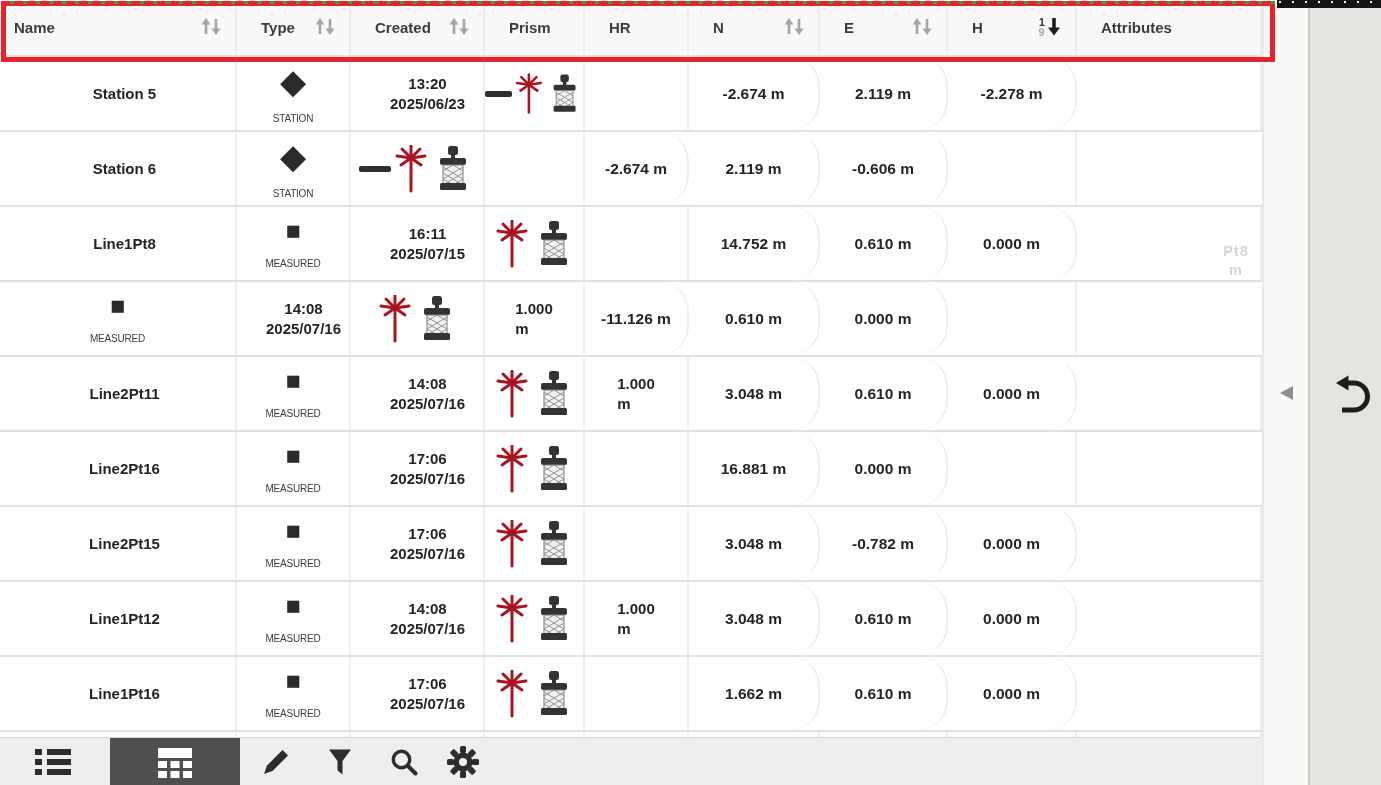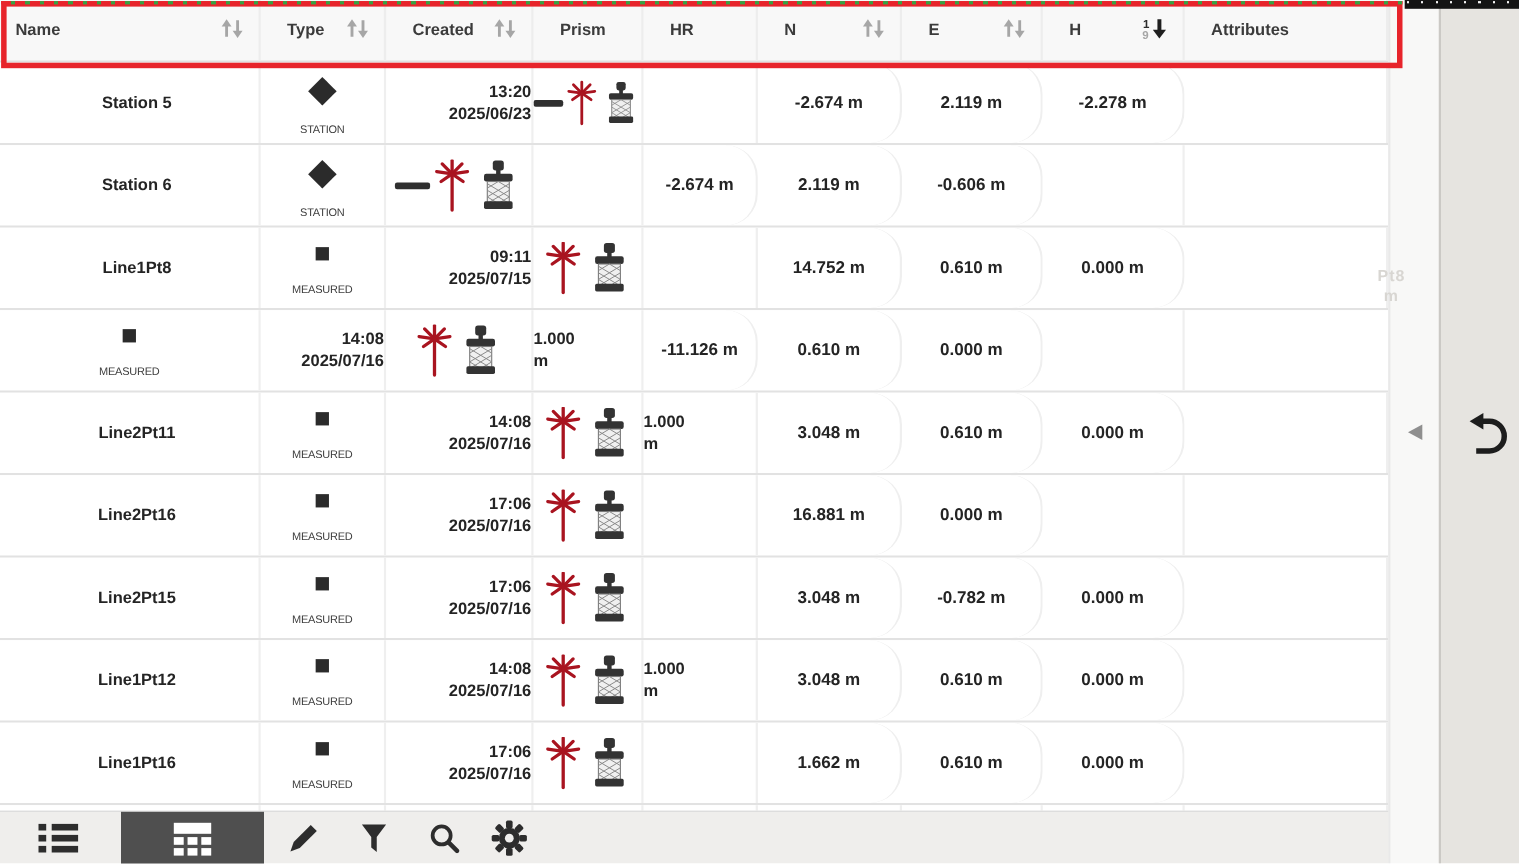--- a/index.html
+++ b/index.html
@@ -34,23 +34,23 @@
   .cell {
     display:flex; align-items:center; justify-content:center;
     border-right:2px solid #efefef; overflow:hidden;
   }
   .cell.c0 { justify-content:center; padding-left:14px; font-weight:bold; font-size:15px; color:#242424; }
   .cell.c1 { flex-direction:column; justify-content:center; }
   .ticon { color:#2b2b2b; line-height:1; }
   .ticon.diamond { font-size:34px; }
   .ticon.square  { font-size:25px; }
   .tlabel { margin-top:15px; font-size:10px; color:#3c3c3c; letter-spacing:-0.2px; }
-  .cell.c2 { flex-direction:column; align-items:flex-end; justify-content:center; padding-left:21px;
+  .cell.c2 { flex-direction:column; align-items:center; justify-content:center; padding-left:21px;
              font-weight:bold; font-size:15px; line-height:20px; color:#242424; }
-  .cell.c4 { justify-content:flex-start; }
+  .cell.c4 { justify-content:center; }
   .cell.c4 span { font-weight:bold; font-size:15px; line-height:20px; white-space:pre-line; color:#242424; }
   .cell.num { font-weight:bold; font-size:15.5px; color:#242424;border-radius:29px; }
   .dash { width:32px; height:6px; border-radius:2px; background:#2f2f2f; }
 
   .row-sliver { height:5px; background:#fff; }
   .row-sliver div { border-right:2px solid #efefef; }
 
   
   .annotation {
     position:absolute; left:1px; top:1px; width:1274px; height:61px;
@@ -67,21 +67,21 @@
   .side-panel   { position:absolute; left:1308px; top:0; width:73px; height:785px;
                   background:#e6e4e0; border-left:2px solid #cbc9c5; }
   .top-black {
     position:absolute; left:1277px; top:0; width:104px; height:8px; background:#141414; z-index:70;
   }
   .top-black::after {
     content:""; position:absolute; left:2px; right:0; top:1px; height:2px;
     background:repeating-linear-gradient(90deg, rgba(255,255,255,.95) 0 2px, transparent 2px 13px);
   }
   .ghost-label {
-    position:absolute; left:1237px; top:242px; width:56px; z-index:5;
+    position:absolute; left:1208px; top:242px; width:56px; z-index:5;
     color:#d8d6d2; font-weight:bold; font-size:14.5px; line-height:19px;
     text-align:center; letter-spacing:1px;
   }
   .collapse-tri {
     position:absolute; left:1280px; top:386px; width:0; height:0;
     border-top:7px solid transparent; border-bottom:7px solid transparent;
     border-right:13px solid #8f8f8f; cursor:pointer; z-index:6;
   }
   .undo-btn { position:absolute; left:1331px; top:373px; width:42px; height:44px; cursor:pointer; z-index:6; }
 
@@ -306,21 +306,21 @@
       <div class="grid row">
     <div class="cell c0">
       <span>Line1Pt8</span>
     </div>
     <div class="cell c1">
 
       <span class="ticon square">■</span>
       <span class="tlabel">MEASURED</span>
     </div>
     <div class="cell c2">
-      <span>09:11</span>
+      <span>16:11</span>
       <span>2025/07/15</span>
     </div>
     <div class="cell c3">
 
       <svg class="pic-laser" width="40" height="48" viewBox="0 0 40 48">
         <g stroke="#a91420" stroke-width="3" stroke-linecap="round">
           <line x1="20" y1="13" x2="20" y2="1"></line>
           <line x1="20" y1="13" x2="11" y2="4"></line>
           <line x1="20" y1="13" x2="29" y2="4"></line>
           <line x1="20" y1="13" x2="6" y2="11"></line>

